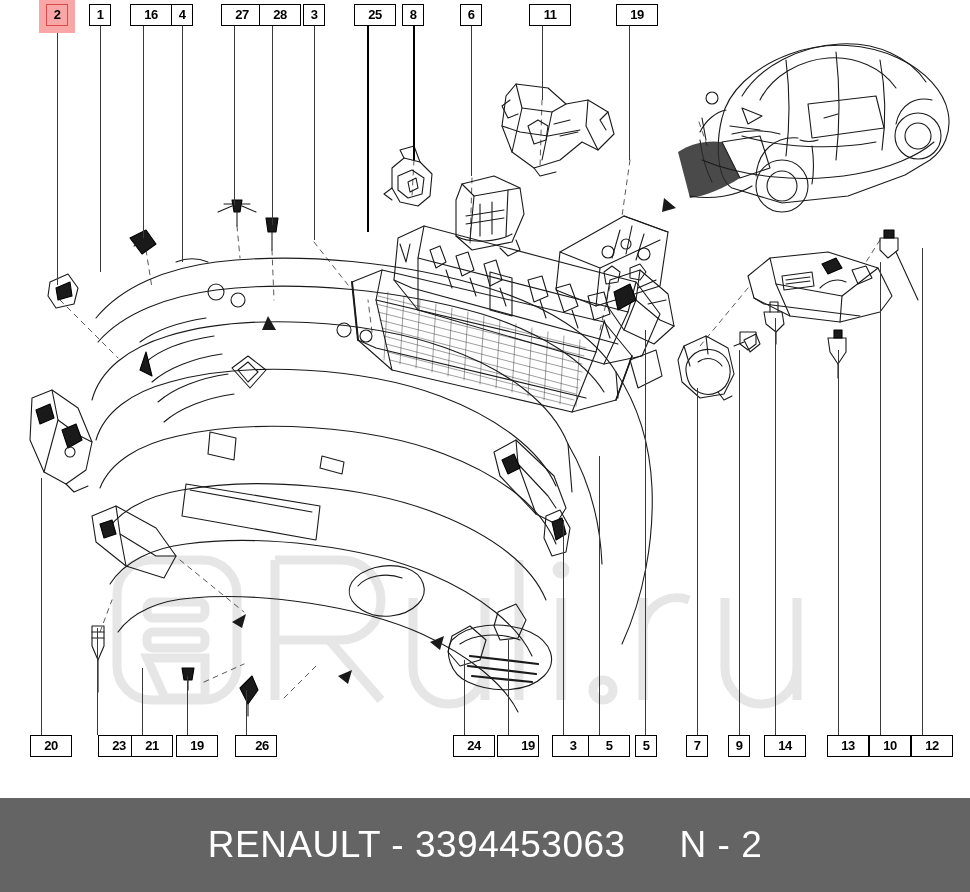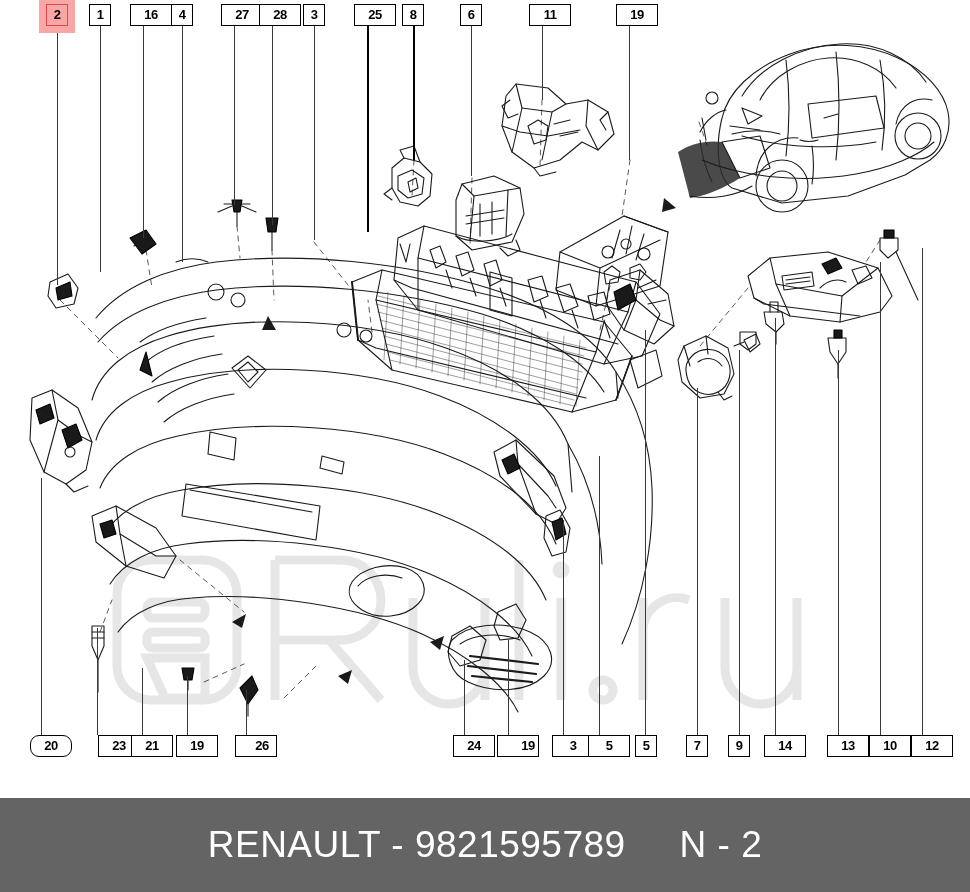--- a/index.html
+++ b/index.html
@@ -458,21 +458,21 @@
       <div class="callout wide" style="left: 354px; top: 4px;">25</div>
       <div class="lead thick" style="left: 413px; top: 26px; height: 134px;"></div>
       <div class="callout" style="left: 402px; top: 4px;">8</div>
       <div class="lead" style="left: 471px; top: 26px; height: 150px;"></div>
       <div class="callout" style="left: 460px; top: 4px;">6</div>
       <div class="lead" style="left: 542px; top: 26px; height: 74px;"></div>
       <div class="callout wide" style="left: 529px; top: 4px;">11</div>
       <div class="lead" style="left: 629px; top: 26px; height: 134px;"></div>
       <div class="callout wide" style="left: 616px; top: 4px;">19</div>
       <div class="lead" style="left: 41px; top: 478px; height: 257px;"></div>
-      <div class="callout wide" style="left: 30px; top: 735px; border-radius: 9px;">20</div>
+      <div class="callout wide" style="left: 30px; top: 735px;">20</div>
       <div class="lead" style="left: 97px; top: 628px; height: 107px;"></div>
       <div class="callout wide" style="left: 98px; top: 735px;">23</div>
       <div class="lead" style="left: 142px; top: 668px; height: 67px;"></div>
       <div class="callout wide" style="left: 131px; top: 735px;">21</div>
       <div class="lead" style="left: 187px; top: 676px; height: 59px;"></div>
       <div class="callout wide" style="left: 176px; top: 735px;">19</div>
       <div class="lead" style="left: 246px; top: 690px; height: 45px;"></div>
       <div class="callout wide" style="left: 235px; top: 735px; padding-left: 12px;">26</div>
       <div class="lead" style="left: 464px; top: 660px; height: 75px;"></div>
       <div class="callout wide" style="left: 453px; top: 735px;">24</div>
@@ -494,14 +494,14 @@
       <div class="callout wide" style="left: 827px; top: 735px;">13</div>
       <div class="lead" style="left: 880px; top: 262px; height: 473px;"></div>
       <div class="callout wide" style="left: 869px; top: 735px;">10</div>
       <div class="lead" style="left: 922px; top: 248px; height: 487px;"></div>
       <div class="callout wide" style="left: 911px; top: 735px;">12</div>
     </div>
 
 </div>
 
 <div id="footer">
-  <span id="footer-text">RENAULT - 9821595789     N - 2</span>
+  <span id="footer-text">RENAULT - 3394453063     N - 2</span>
 </div>
 
 </body></html>

